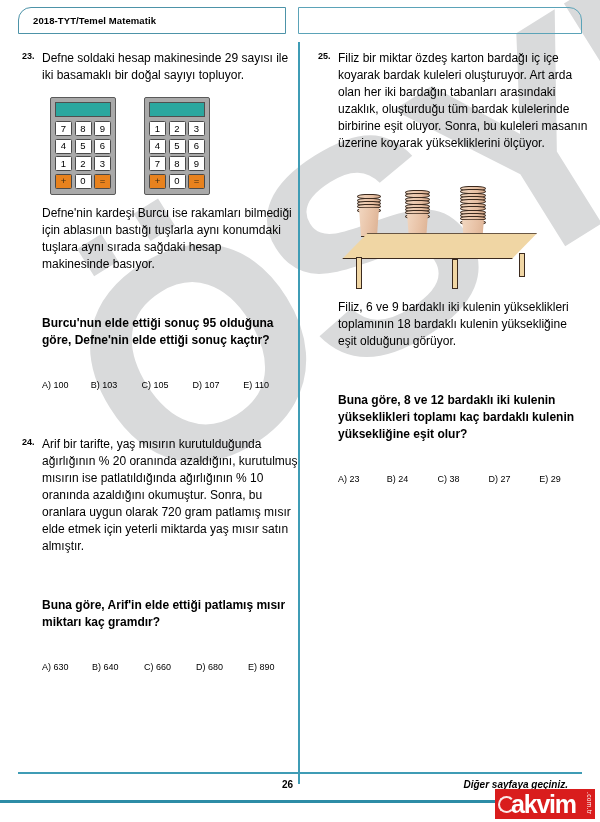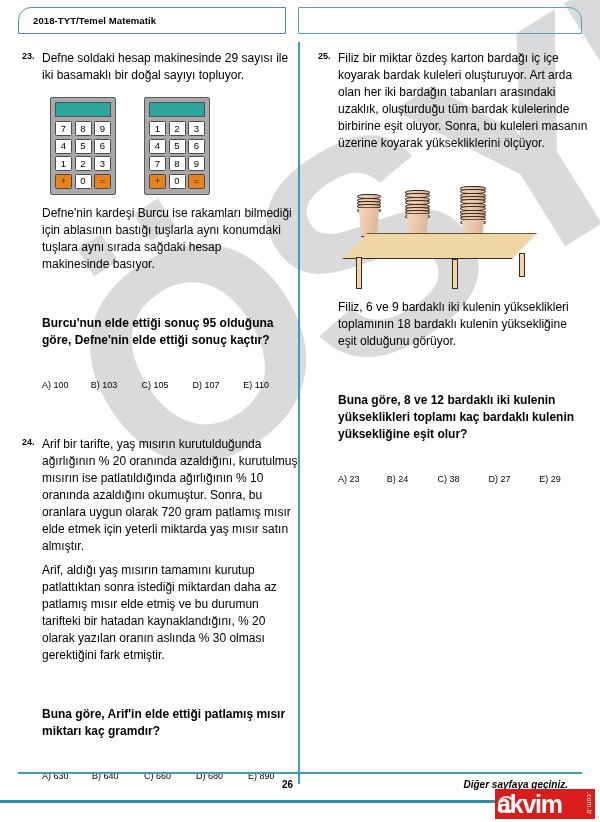--- a/index.html
+++ b/index.html
@@ -117,21 +117,21 @@
     display: flex;
     align-items: center;
     overflow: hidden;
   }
   .takvim-logo .tk-word {
     font-family: "Liberation Sans", sans-serif;
     font-size: 25px;
     font-weight: bold;
     color: #ffffff;
     letter-spacing: -1.2px;
-    padding-left: 2px;
+    padding-left: 16px;
     line-height: 1;
   }
   .takvim-logo .tk-swoosh {
     position: absolute;
     left: 3px; top: 7px;
     width: 17px; height: 17px;
     border: 2.5px solid #ffffff;
     border-radius: 50%;
     border-right-color: transparent;
     opacity: 0.9;
@@ -372,21 +372,20 @@
           <span class="ch ch-e">E) 110</span>
         </div>
       </div>
     </div>
 
     <div class="q" style="position:absolute; top:386px; left:0; width:270px;">
       <div class="q-head">
         <div class="q-num">24.</div>
         <div class="q-body">
           <p class="q-text">Arif bir tarifte, yaş mısırın kurutulduğunda ağırlığının % 20 oranında azaldığını, kurutulmuş mısırın ise patlatıldığında ağırlığının % 10 oranında azaldığını okumuştur. Sonra, bu oranlara uygun olarak 720 gram patlamış mısır elde etmek için yeterli miktarda yaş mısır satın almıştır.</p>
-          <p class="q-text">Arif, aldığı yaş mısırın tamamını kurutup patlattıktan sonra istediği miktardan daha az patlamış mısır elde etmiş ve bu durumun tarifteki bir hatadan kaynaklandığını, % 20 olarak yazılan oranın aslında % 30 olması gerektiğini fark etmiştir.</p>
           <p class="q-text bold">Buna göre, Arif'in elde ettiği patlamış mısır miktarı kaç gramdır?</p>
           <div class="choices">
             <span class="ch ch-a">A) 630</span>
             <span class="ch ch-b">B) 640</span>
             <span class="ch ch-c">C) 660</span>
             <span class="ch ch-d">D) 680</span>
             <span class="ch ch-e">E) 890</span>
           </div>
         </div>
       </div>

